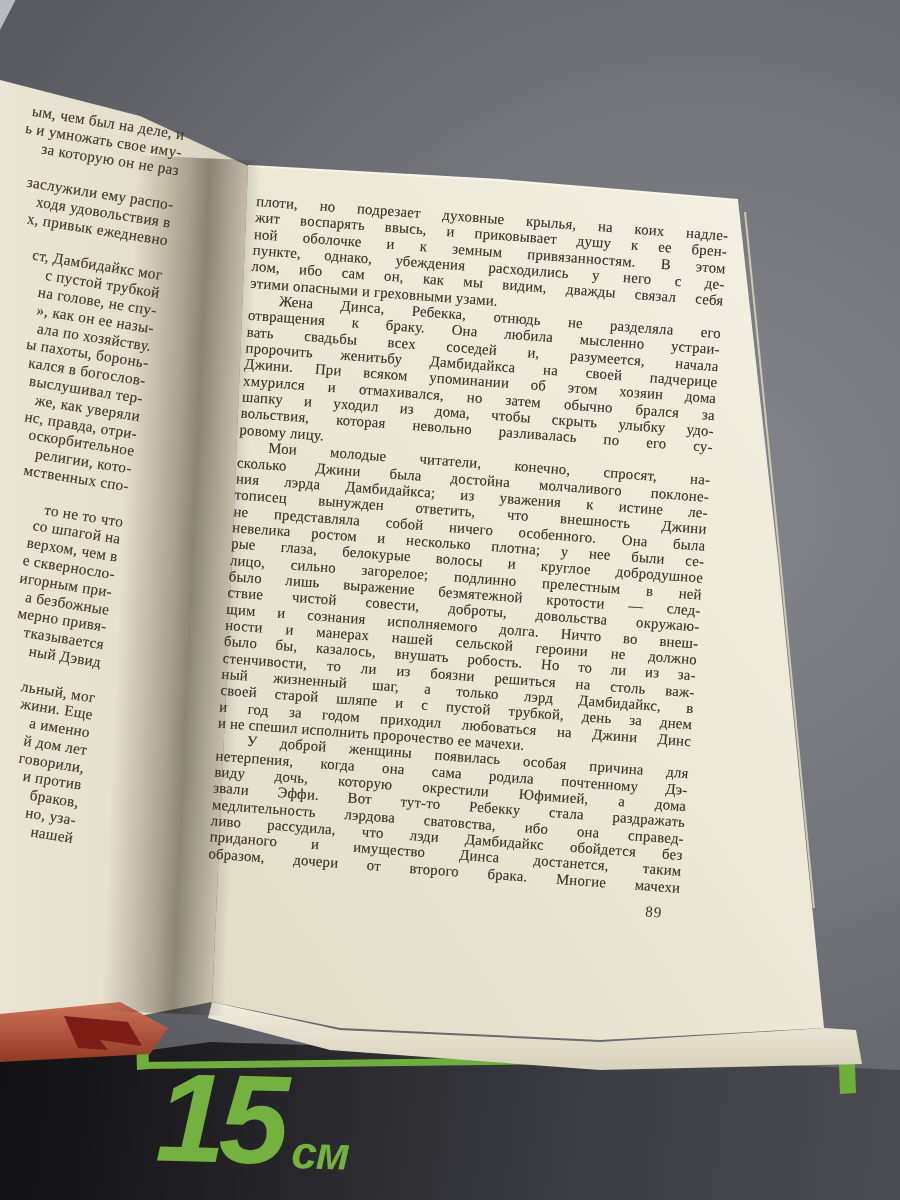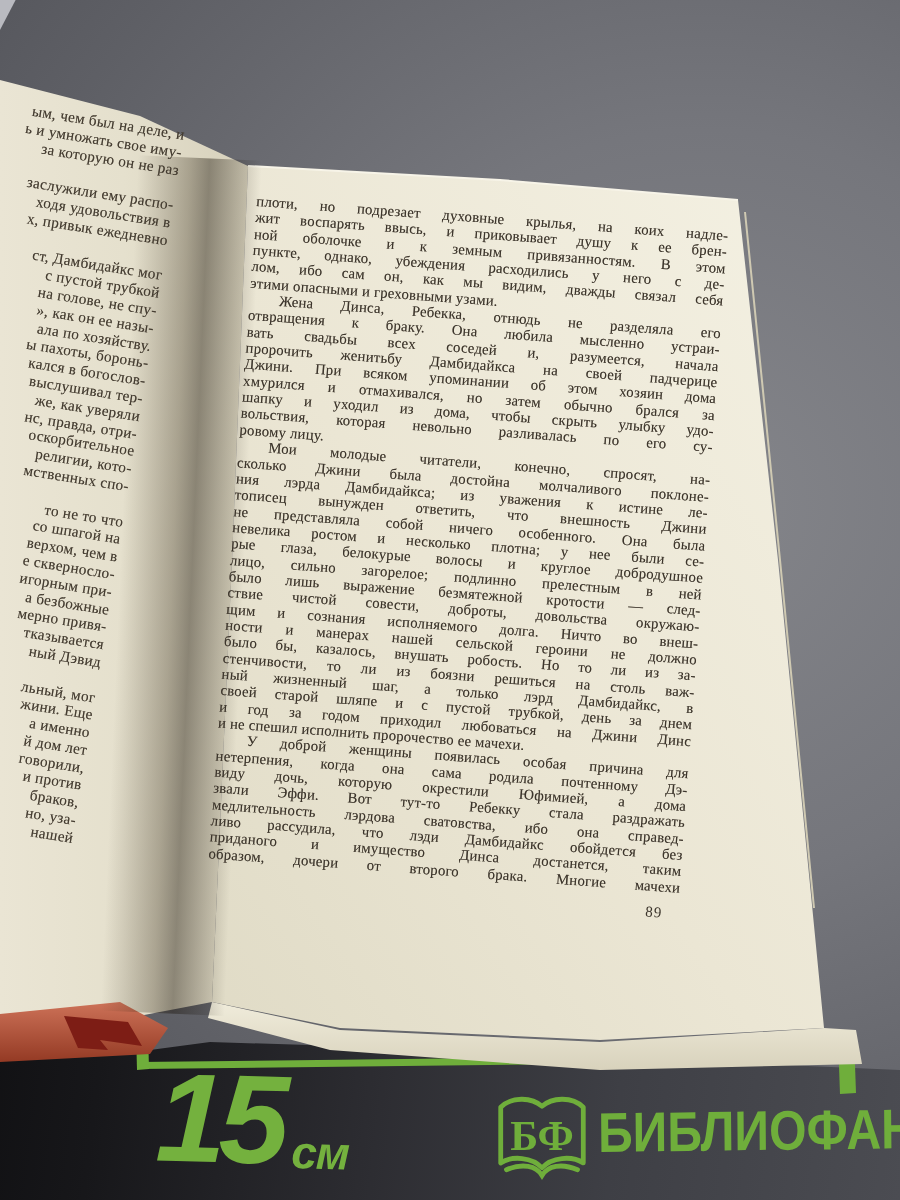--- a/index.html
+++ b/index.html
@@ -58,28 +58,20 @@
   <svg class="ruler-svg" width="900" height="1200">
     <polygon points="138,1062 852,1054 852,1061 138,1069" fill="#6fae3b"></polygon>
     <polygon points="136,1032 148,1031 149,1069 137,1070" fill="#6fae3b"></polygon>
     <polygon points="838,1038 854,1037 856,1093 840,1094" fill="#6fae3b"></polygon>
   </svg>
   <div class="ruler-label">
     <span class="ruler-value">15</span>
     <span class="ruler-unit">см</span>
   </div>
 
-  <div class="logo">
-    <svg class="logo-icon" width="96" height="100" viewBox="0 0 100 104">
-      <path d="M7,20 C19,8 40,10 50,19 C60,10 81,8 93,20 L93,78 C81,70 60,72 50,83 C40,72 19,70 7,78 Z" fill="none" stroke="#6fae3b" stroke-width="5" stroke-linejoin="round"></path>
-      <path d="M13,85 C30,78 44,81 50,91 C56,81 70,78 87,85" fill="none" stroke="#6fae3b" stroke-width="5" stroke-linecap="round"></path>
-      <text x="50" y="64" text-anchor="middle" font-family="Liberation Serif, serif" font-weight="bold" font-size="44" fill="#6fae3b">БФ</text>
-    </svg>
-    <div class="logo-name">БИБЛИОФАН</div>
-  </div>
 
   <svg class="book-svg" width="900" height="1200">
     <defs>
       <linearGradient id="rpg" x1="1" y1="0" x2="0" y2="1">
         <stop offset="0" stop-color="#f4f1e3"></stop>
         <stop offset="0.55" stop-color="#ebe6d4"></stop>
         <stop offset="1" stop-color="#e0dbc6"></stop>
       </linearGradient>
       <linearGradient id="lpg" x1="1" y1="0" x2="0" y2="0">
         <stop offset="0" stop-color="#d6d0bb"></stop>

